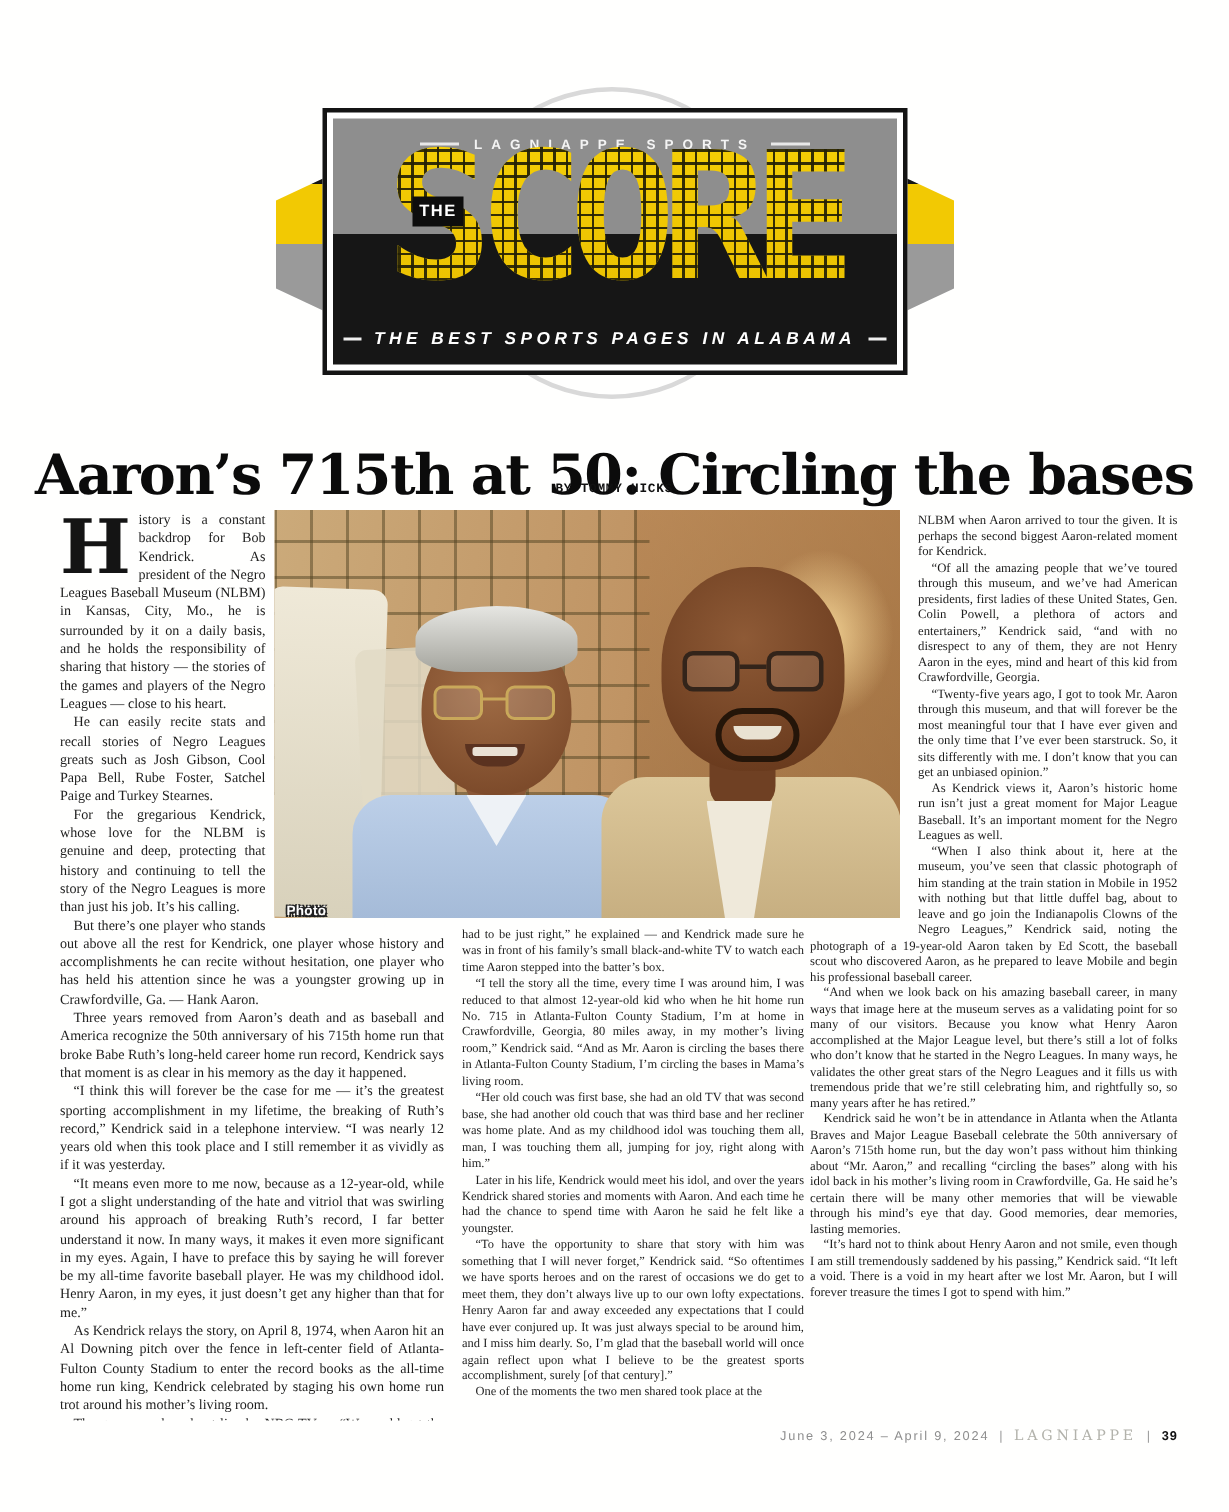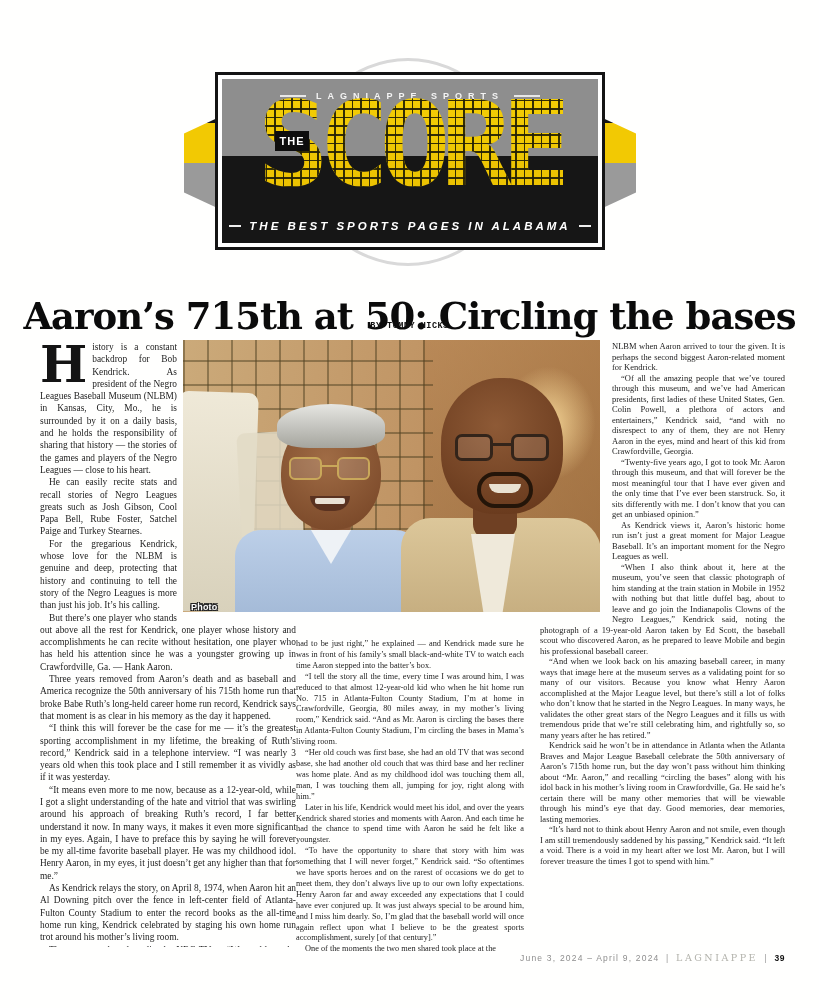--- a/index.html
+++ b/index.html
@@ -110,21 +110,21 @@
                border-radius:0 0 14px 14px; z-index:9; }
   .caption { left:8px; bottom:10px; z-index:12; color:#ffffff;
              font-family:"Liberation Sans", sans-serif; font-weight:bold; font-size:9px;
              line-height:11.5px; letter-spacing:.2px;
              text-shadow:-1px -1px 0 #222, 1px -1px 0 #222, -1px 1px 0 #222, 1px 1px 0 #222; }
 
   
   .col { position:absolute; top:341px; text-align:justify; overflow:hidden; color:#1d1d1d; }
   .col p { margin:0; }
   .col1 { left:40px;  width:256px; height:606px; font-size:9.4px; line-height:12.3px; }
-  .col2 { left:296px; width:228px; height:614px; font-size:8.3px; line-height:10.9px;margin-top:21px; }
+  .col2 { left:308px; width:228px; height:614px; font-size:8.3px; line-height:10.9px; }
   .col3 { left:540px; width:245px; height:614px; font-size:8.5px; line-height:10.5px; }
   .spacer-right { float:right; width:119px; height:273px; }
   .spacer-left  { float:left;  width:72px;  height:277px; }
   .col2-spacer  { height:277px; }
   .dropcap { float:left; font-family:"DejaVu Serif", serif; font-weight:bold; font-size:50px;
              line-height:41px; margin:3px 5px 0 0; color:#141414; }
   .col1 .plist p { text-indent:9px; }
   .col2 .plist p:not(:first-child), .col3 .plist p:not(:first-child) { text-indent:9px; }
 
   
@@ -203,21 +203,21 @@
   </div>
 
   <div class="col col1">
     <div class="spacer-right"></div>
     <p><span class="dropcap">H</span><span>istory is a constant backdrop for Bob Kendrick. As president of the Negro Leagues Baseball Museum (NLBM) in Kansas, City, Mo., he is surrounded by it on a daily basis, and he holds the responsibility of sharing that history — the stories of the games and players of the Negro Leagues — close to his heart.</span></p>
     <div class="plist">
         <p>He can easily recite stats and recall stories of Negro Leagues greats such as Josh Gibson, Cool Papa Bell, Rube Foster, Satchel Paige and Turkey Stearnes.</p>
         <p>For the gregarious Kendrick, whose love for the NLBM is genuine and deep, protecting that history and continuing to tell the story of the Negro Leagues is more than just his job. It’s his calling.</p>
         <p>But there’s one player who stands out above all the rest for Kendrick, one player whose history and accomplishments he can recite without hesitation, one player who has held his attention since he was a youngster growing up in Crawfordville, Ga. — Hank Aaron.</p>
         <p>Three years removed from Aaron’s death and as baseball and America recognize the 50th anniversary of his 715th home run that broke Babe Ruth’s long-held career home run record, Kendrick says that moment is as clear in his memory as the day it happened.</p>
-        <p>“I think this will forever be the case for me — it’s the greatest sporting accomplishment in my lifetime, the breaking of Ruth’s record,” Kendrick said in a telephone interview. “I was nearly 3 years old when this took place and I still remember it as vividly as if it was yesterday.</p>
+        <p>“I think this will forever be the case for me — it’s the greatest sporting accomplishment in my lifetime, the breaking of Ruth’s record,” Kendrick said in a telephone interview. “I was nearly 12 years old when this took place and I still remember it as vividly as if it was yesterday.</p>
         <p>“It means even more to me now, because as a 12-year-old, while I got a slight understanding of the hate and vitriol that was swirling around his approach of breaking Ruth’s record, I far better understand it now. In many ways, it makes it even more significant in my eyes. Again, I have to preface this by saying he will forever be my all-time favorite baseball player. He was my childhood idol. Henry Aaron, in my eyes, it just doesn’t get any higher than that for me.”</p>
         <p>As Kendrick relays the story, on April 8, 1974, when Aaron hit an Al Downing pitch over the fence in left-center field of Atlanta-Fulton County Stadium to enter the record books as the all-time home run king, Kendrick celebrated by staging his own home run trot around his mother’s living room.</p>
         <p>The game was broadcast live by NBC-TV — “We could get the [TV] signal from Atlanta in Crawfordville, but everything</p>
       </div>
   </div>
 
   <div class="col col2">
     <div class="col2-spacer"></div>
     <div class="plist">
         <p>had to be just right,” he explained — and Kendrick made sure he was in front of his family’s small black-and-white TV to watch each time Aaron stepped into the batter’s box.</p>

